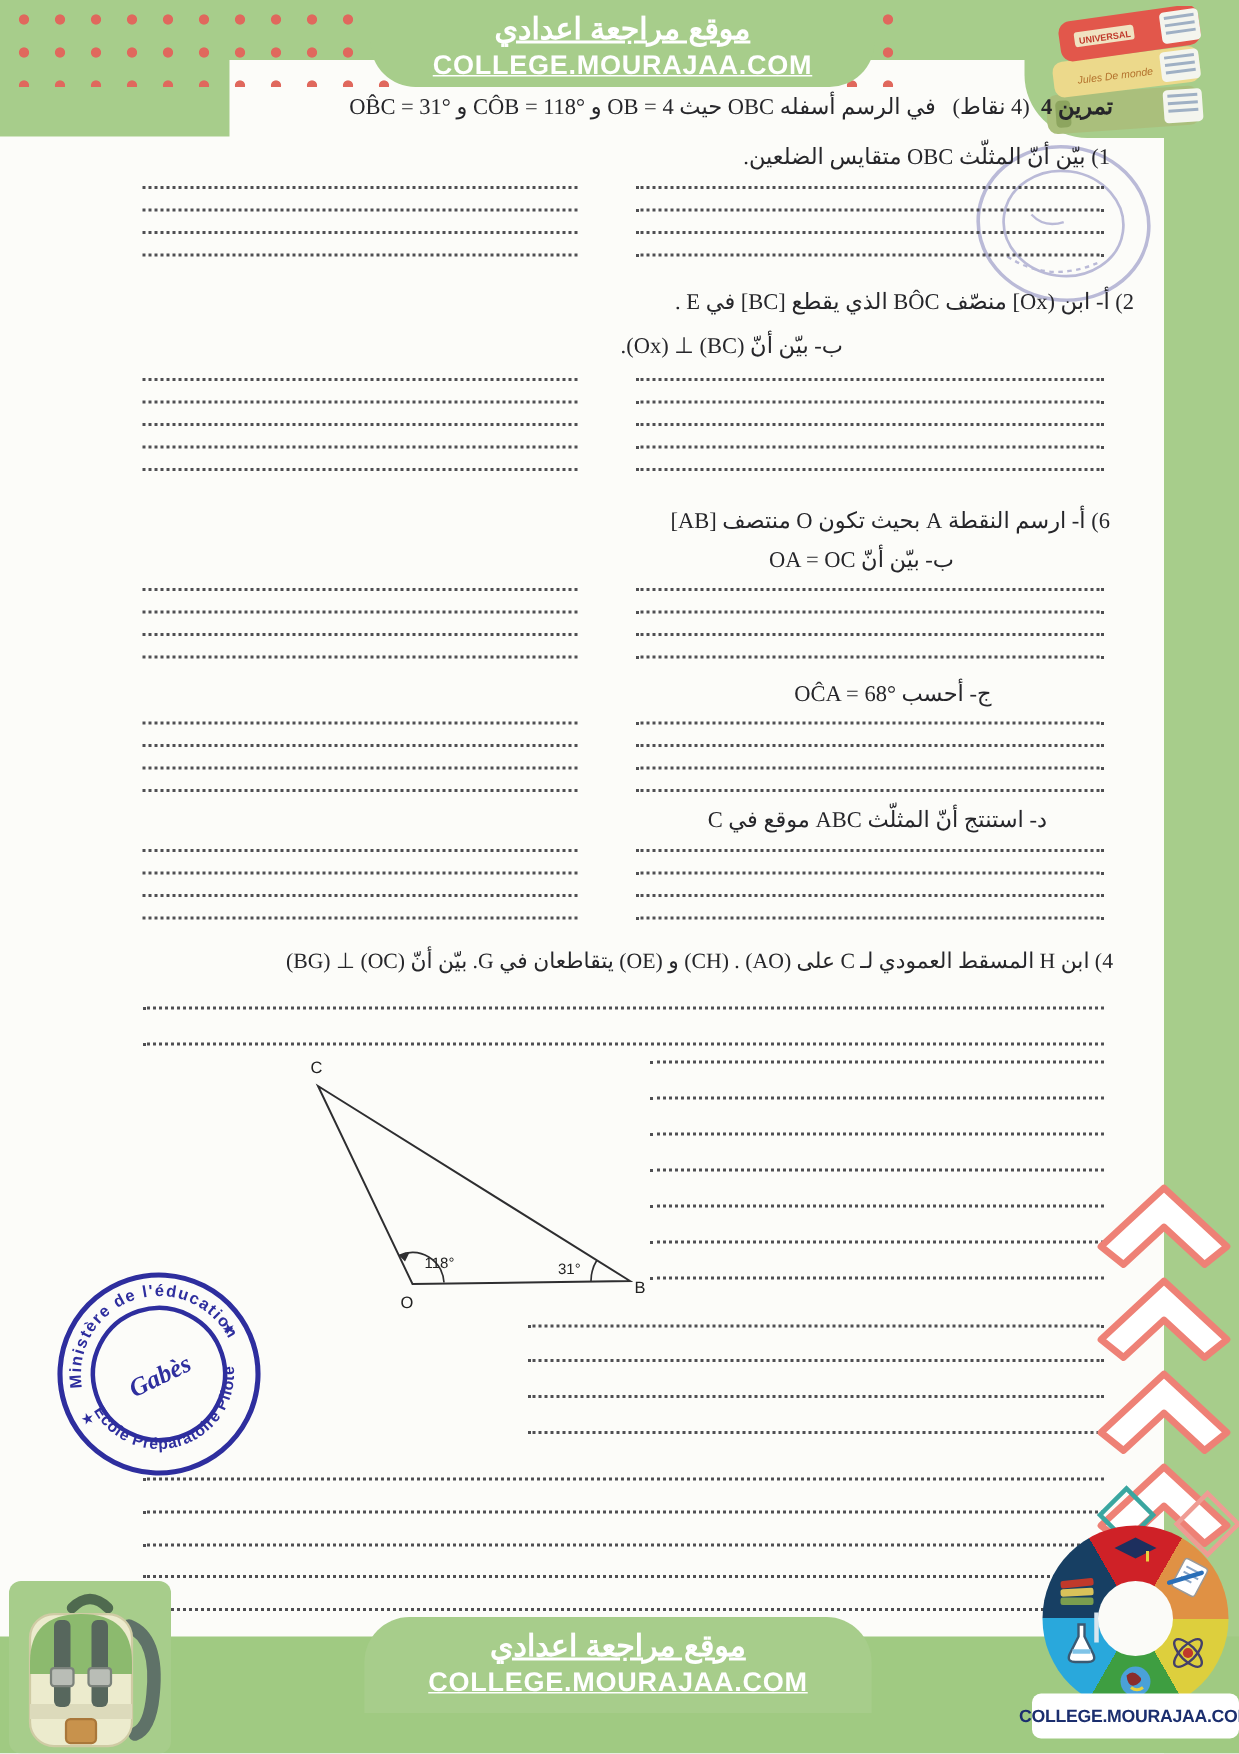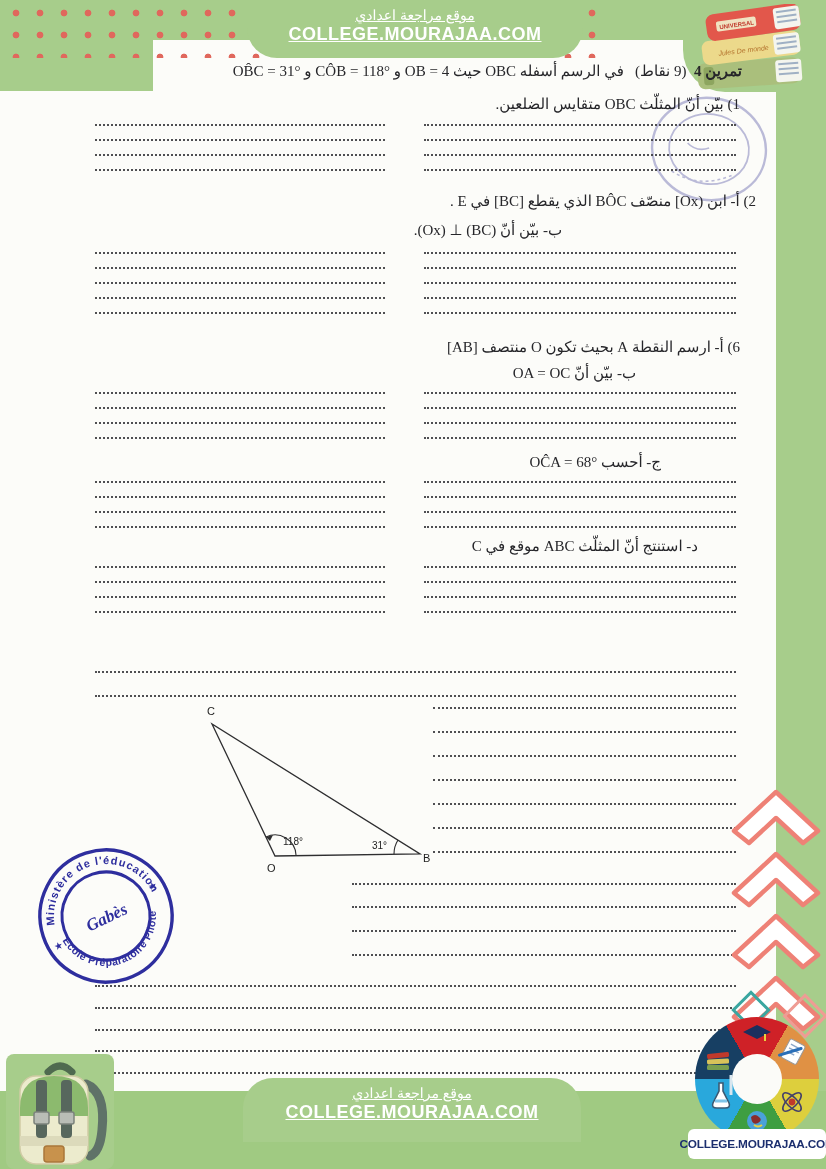--- a/index.html
+++ b/index.html
@@ -11,21 +11,21 @@
   .dot-grid{position:absolute;left:0;top:0;width:600px;height:58px;
             background-image:radial-gradient(circle,#e0685d 3.1px,rgba(224,104,93,0) 3.7px);
             background-size:24px 22px;background-position:4px 2px;}
   .top-right-patch{position:absolute;left:683px;top:0;width:143px;height:92px;background:#a7cd8b;
             border-bottom-left-radius:42px;}
   .right-strip{position:absolute;left:776px;top:36px;width:50px;height:1133px;background:#a7cd8b;}
   .bottom-band{position:absolute;left:0;top:1091px;width:826px;height:78px;background:#a0ca82;}
   .banner{position:absolute;background:#a7cd8b;text-align:center;color:#fff;}
   .banner-top{left:247px;top:0;width:336px;height:58px;border-radius:0 0 30px 30px;}
   .banner-bottom{left:243px;top:1078px;width:338px;height:64px;border-radius:30px 30px 0 0;}
-  .banner .ar{display:block;margin-top:7px;font-size:14px;font-weight:normal;text-decoration:underline;}
+  .banner .ar{display:block;margin-top:7px;font-size:20px;font-weight:bold;text-decoration:underline;}
   .banner .en{display:block;margin-top:1px;font-size:18px;font-weight:bold;text-decoration:underline;letter-spacing:.5px;}
   
   .doc-line{position:absolute;direction:rtl;white-space:nowrap;color:#26262a;
             font-family:"Liberation Serif",serif;font-size:15px;}
   .doc-line b{font-weight:bold;}
   .dl{position:absolute;height:0;border-bottom:2px dotted #3d3d40;opacity:.9;}
   
   .chev{position:absolute;left:731px;width:90px;height:62px;}
   
   .ring{position:absolute;left:695px;top:1017px;width:124px;height:124px;border-radius:50%;
@@ -90,30 +90,31 @@
     <g transform="rotate(8 64 55)">
       <ellipse cx="64" cy="55" rx="57" ry="51" fill="none" stroke="#6b6bb0" stroke-width="2.4"></ellipse>
       <ellipse cx="64" cy="55" rx="40" ry="35" fill="none" stroke="#6b6bb0" stroke-width="1.8"></ellipse>
       <path d="M42 52q10 8 22 2" fill="none" stroke="#6b6bb0" stroke-width="1.6"></path>
       <path d="M30 82q30 14 60 -4" fill="none" stroke="#6b6bb0" stroke-width="1.6" stroke-dasharray="3 3"></path>
     </g>
   </svg>
 
   <div class="doc-line" style="top:62px;right:84px;">
     <b>تمرين 4</b>&nbsp;
-    <span>(9 نقاط)</span>&nbsp;&nbsp;
+    <span>(4 نقاط)</span>&nbsp;&nbsp;
     <span>في الرسم أسفله OBC حيث OB = 4 و CÔB = 118° و OB̂C = 31°</span>
   </div>
   <div class="doc-line" style="top:95px;right:86px;">1) بيّن أنّ المثلّث OBC متقايس الضلعين.</div>
   <div class="doc-line" style="top:192px;right:70px;">2) أ- ابن ‎[Ox)‎ منصّف BÔC الذي يقطع ‎[BC]‎ في E .</div>
   <div class="doc-line" style="top:221px;right:264px;">ب- بيّن أنّ ‎(Ox) ⊥ (BC)‎.</div>
   <div class="doc-line" style="top:338px;right:86px;">6) أ- ارسم النقطة A بحيث تكون O منتصف ‎[AB]‎</div>
   <div class="doc-line" style="top:364px;right:190px;">ب- بيّن أنّ OA = OC</div>
   <div class="doc-line" style="top:453px;right:165px;">ج- أحسب OĈA = 68°</div>
   <div class="doc-line" style="top:537px;right:128px;">د- استنتج أنّ المثلّث ABC موقع في C</div>
+  <div class="doc-line" style="top:632px;right:84px;font-size:14.5px;">4) ابن H المسقط العمودي لـ C على (AO) . (CH) و (OE) يتقاطعان في G. بيّن أنّ ‎(BG) ⊥ (OC)‎</div>
 
   <div id="lines-layer">
       <div class="dl" style="top: 124px; left: 95px; width: 290px;"></div>
       <div class="dl" style="top: 124px; left: 424px; width: 312px;"></div>
       <div class="dl" style="top: 139px; left: 95px; width: 290px;"></div>
       <div class="dl" style="top: 139px; left: 424px; width: 312px;"></div>
       <div class="dl" style="top: 154px; left: 95px; width: 290px;"></div>
       <div class="dl" style="top: 154px; left: 424px; width: 312px;"></div>
       <div class="dl" style="top: 169px; left: 95px; width: 290px;"></div>
       <div class="dl" style="top: 169px; left: 424px; width: 312px;"></div>

